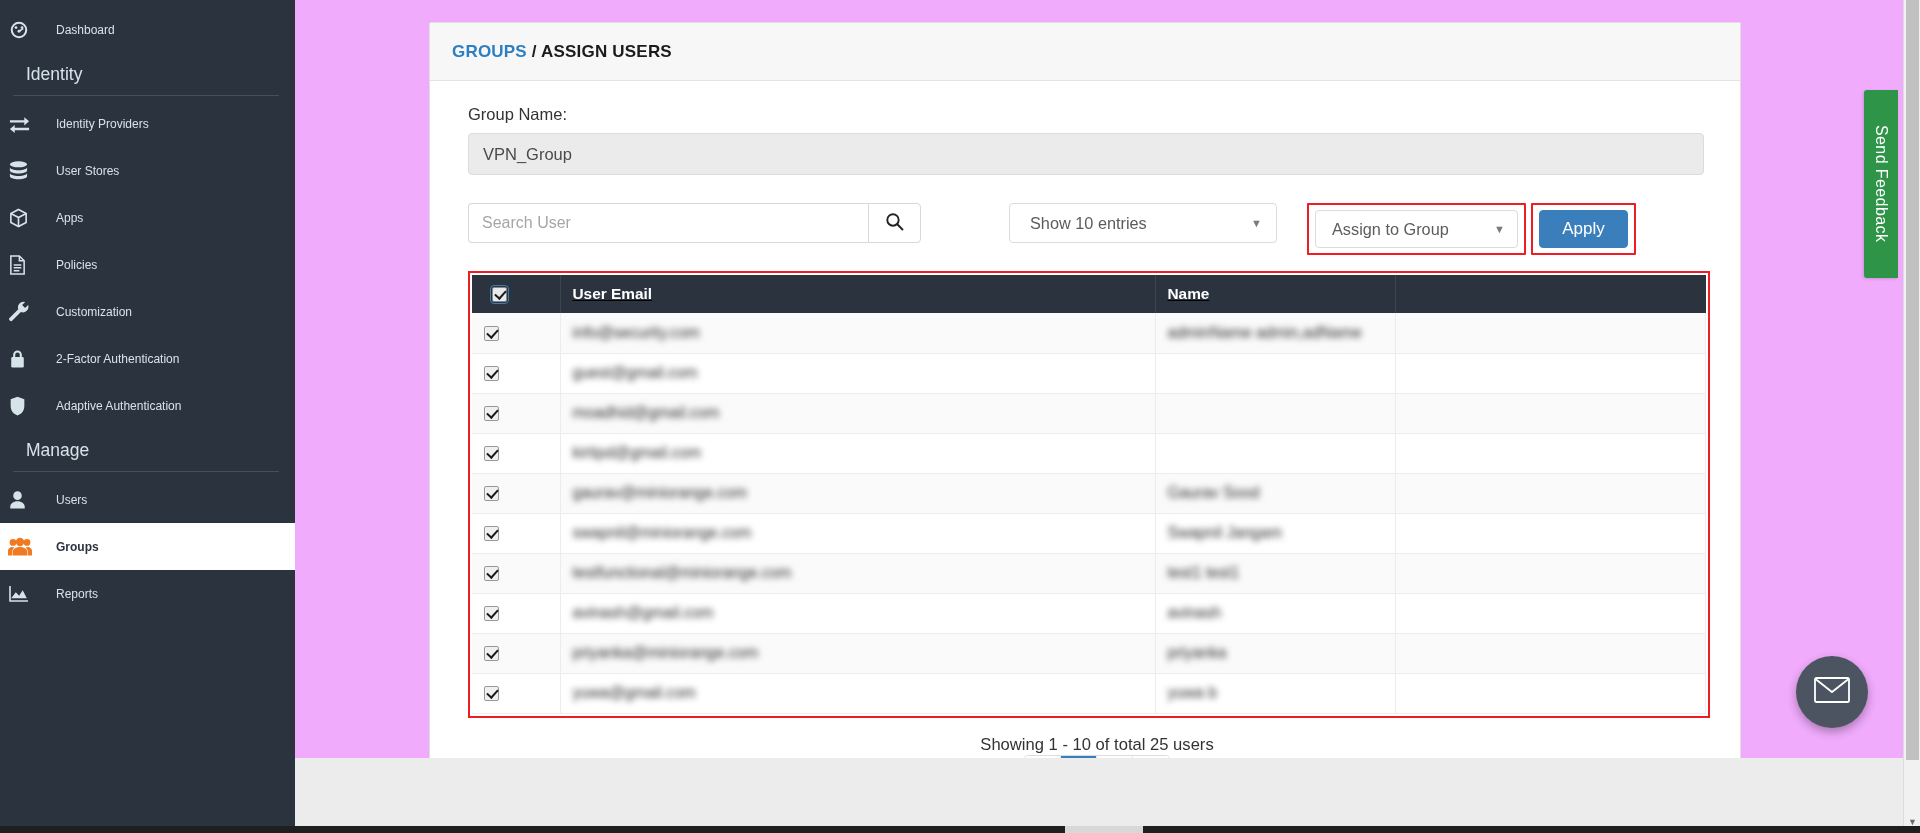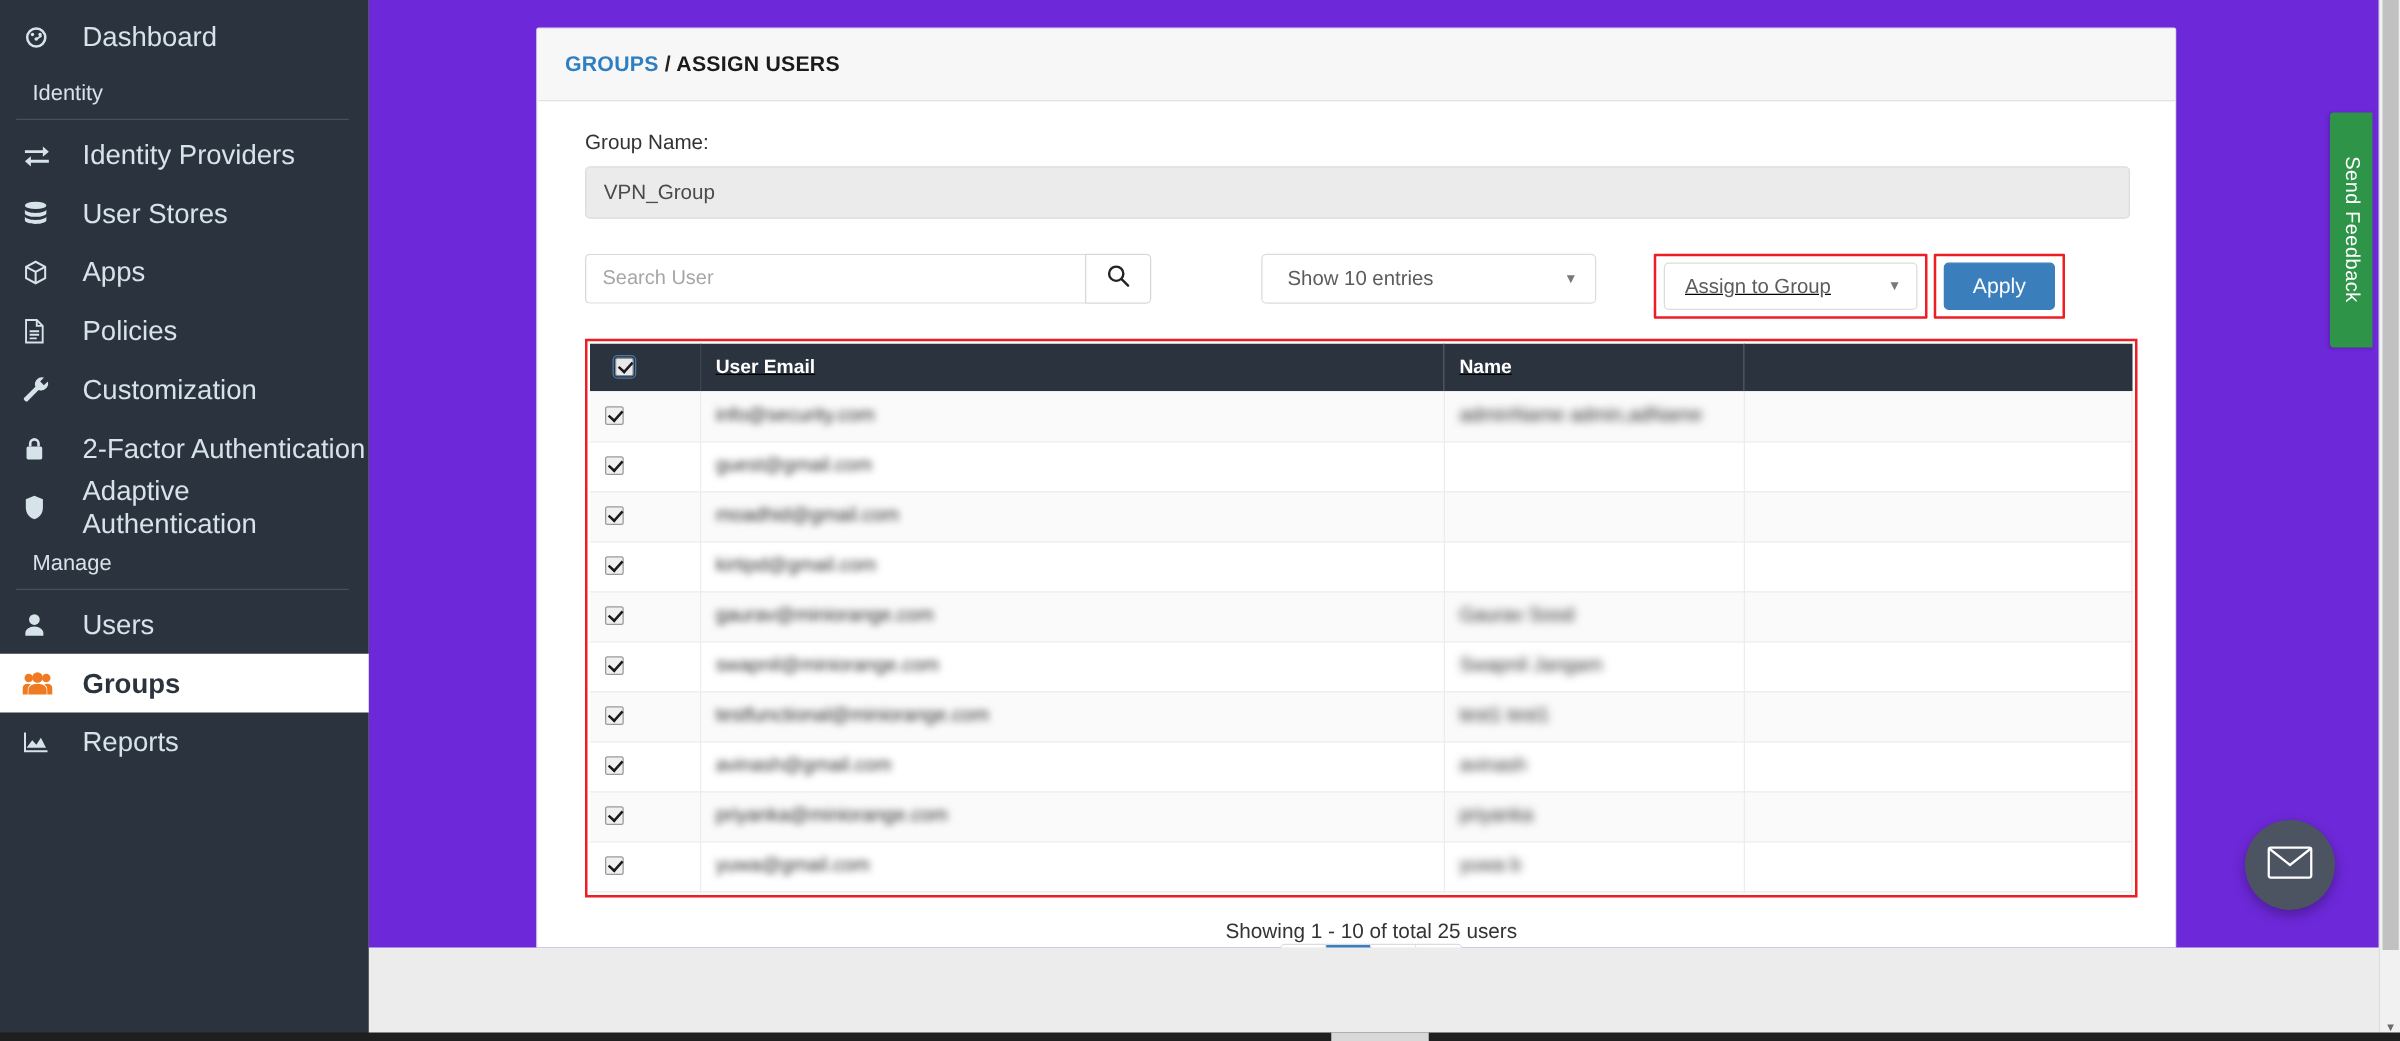--- a/index.html
+++ b/index.html
@@ -25,23 +25,23 @@
     height: 833px;
     background: #2b333e;
     padding-top: 6px;
     position: relative;
     z-index: 5;
   }
   .nav-item {
     display: flex;
     align-items: center;
     height: 47px;
-    padding-left: 18px;
+    padding-left: 8px;
     color: #d6e4ea;
-    font-size: 22px;
+    font-size: 12px;
     cursor: pointer;
     user-select: none;
   }
   .nav-item .ico {
     width: 34px;
     min-width: 34px;
     display: flex;
     align-items: center;
     justify-content: flex-start;
     margin-right: 14px;
@@ -60,21 +60,21 @@
   .nav-divider {
     height: 1px;
     background: #46505c;
     margin: 0 16px 4px 13px;
   }
 
   
   .main {
     flex: 1;
     height: 758px;
-    background: #6d28d9;
+    background: #f0abfc;
     position: relative;
     overflow: hidden;
   }
 
   .card {
     position: absolute;
     left: 134px;
     top: 22px;
     width: 1312px;
     background: #ffffff;
@@ -166,21 +166,21 @@
     color: #7a7a7a; font-size: 11px;
   }
 
   .hl-box {
     border: 2px solid #ee1c23;
     padding: 5px 6px;
     border-radius: 1px;
     display: inline-flex;
     align-items: center;
   }
-  .assign-hl { margin-left: 46px; text-decoration: underline; }
+  .assign-hl { margin-left: 30px; }
   .apply-hl  { margin-left: 5px; align-items: flex-end; }
 
   .assign-select {
     width: 203px; height: 38px;
     border: 1px solid #dcdcdc;
     border-radius: 4px;
     background: #fff;
     display: flex; align-items: center;
     padding: 0 12px 0 16px;
     font-size: 16.3px;

